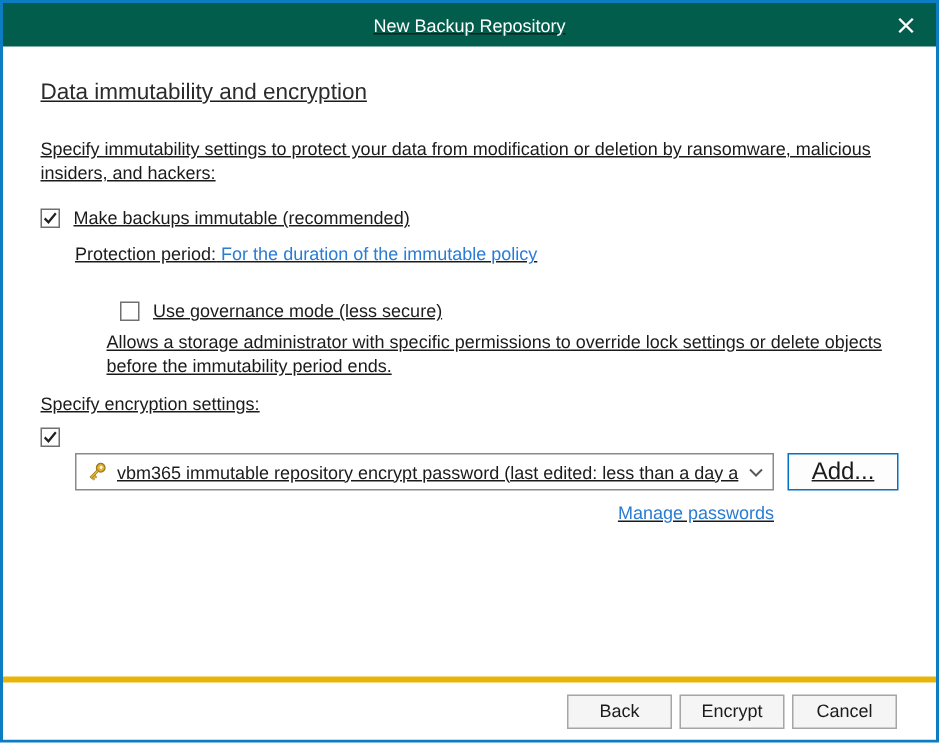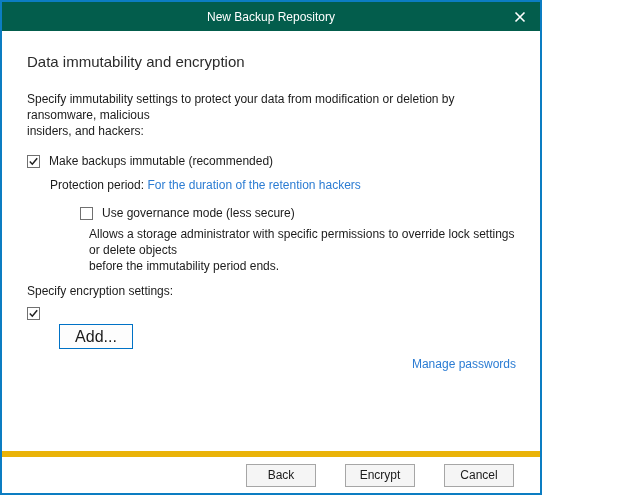--- a/index.html
+++ b/index.html
@@ -1,23 +1,24 @@
 <!DOCTYPE html>
 <html><head>
 <meta charset="utf-8">
 <style>
   * { margin: 0; padding: 0; box-sizing: border-box; }
   html, body { width: 626px; height: 495px; background: #fff; }
   body { font-family: "Liberation Sans", sans-serif; font-size: 12px; color: #1b1b1b; }
 
   .window {
     position: absolute; top: 0; left: 0;
-    width: 542px; height: 495px;
+    width: 626px; height: 495px;
     border: 2px solid #0c7dc2;
     background: #fff;
+    text-decoration: underline;
   }
 
   .titlebar {
     height: 29px;
     background: #035d4c;
     display: flex; align-items: center; justify-content: center;
     position: relative;
   }
   .title { color: #fff; font-size: 12px; }
   .close-btn {
@@ -40,22 +41,22 @@
   .checkbox {
     width: 13px; height: 13px; flex: 0 0 13px;
     border: 1px solid #707070; background: #fff;
     display: inline-flex; align-items: center; justify-content: center;
     cursor: pointer;
   }
   .cb-label { margin-left: 9px; }
 
   .row-make-immutable { margin-top: 15px; }
   .row-protection { margin-top: 10px; margin-left: 23px; }
-  .row-governance { margin-top: 14px; margin-left: 23px; padding-left: 30px; }
-  .governance-desc { margin-top: 6px; margin-left: 62px; }
+  .row-governance { margin-top: 24px; margin-left: 23px; padding-left: 30px; }
+  .governance-desc { margin-top: 6px; margin-left: 44px; }
   .row-enc-intro { margin-top: 10px; }
   .row-encrypt { margin-top: 9px; }
   .row-pw-label { margin-top: 7px; margin-left: 23px; }
 
   .link { color: #2b7cd3; text-decoration: none; cursor: pointer; }
 
   .pw-row { margin-top: 4px; margin-left: 23px; display: flex; align-items: center; }
   .combo {
     width: 466px; height: 25px;
     border: 1px solid #8a8a8a; background: #fff;
@@ -72,24 +73,24 @@
     width: 74px; height: 25px;
     background: #fdfdfd; border: 1px solid #0072c6;
     font-family: "Liberation Sans", sans-serif; font-size: 16px; color: #1b1b1b;
     cursor: pointer;
   }
   .manage-row { margin-top: 8px; margin-left: 23px; width: 466px; text-align: right; }
 
   .footer {
     position: absolute; left: 0; right: 0; bottom: 0;
     height: 42px;
-    border-top: 6px solid #eab308;
+    border-top: 4px solid #eab308;
     background: #fff;
     display: flex; align-items: center; justify-content: flex-end;
-    gap: 29px; padding-right: 26px;
+    gap: 5px; padding-right: 26px;
   }
   .footer button {
     width: 70px; height: 23px;
     background: #f5f5f5; border: 1px solid #a6a6a6;
     font-family: "Liberation Sans", sans-serif; font-size: 12px; color: #1b1b1b;
     cursor: pointer;
   }
 </style>
 </head>
 <body>
@@ -118,21 +119,21 @@
       <span class="checkbox">
         <svg width="11" height="11" viewBox="0 0 11 11">
           <path d="M1.8 5.6 L4.3 8.2 L9.2 2.2" stroke="#212121" stroke-width="1.5" fill="none"></path>
         </svg>
       </span>
       <span class="cb-label">Make backups immutable (recommended)</span>
     </div>
 
     <div class="row-protection">
       <span>Protection period:</span>
-      <a class="link">For the duration of the retention hackers</a>
+      <a class="link">For the duration of the immutable policy</a>
     </div>
 
     <div class="cb-row row-governance">
       <span class="checkbox"></span>
       <span class="cb-label">Use governance mode (less secure)</span>
     </div>
 
     <div class="para governance-desc">
       <div>Allows a storage administrator with specific permissions to override lock settings or delete objects</div>
       <div>before the immutability period ends.</div>
@@ -143,20 +144,37 @@
     <div class="cb-row row-encrypt">
       <span class="checkbox">
         <svg width="11" height="11" viewBox="0 0 11 11">
           <path d="M1.8 5.6 L4.3 8.2 L9.2 2.2" stroke="#212121" stroke-width="1.5" fill="none"></path>
         </svg>
       </span>
     </div>
 
 
     <div class="pw-row">
+      <div class="combo">
+        <svg width="15" height="15" viewBox="0 0 16 16">
+          <g transform="rotate(45 8 8)">
+            <circle cx="8" cy="4" r="3" fill="#e3b02f" stroke="#9a7b1c" stroke-width="1"></circle>
+            <circle cx="8" cy="3.6" r="1.1" fill="#fff8e0"></circle>
+            <rect x="7.2" y="6.8" width="1.6" height="7.2" fill="#e3b02f" stroke="#9a7b1c" stroke-width="0.6"></rect>
+            <rect x="8.8" y="10.6" width="1.8" height="1.2" fill="#e3b02f" stroke="#9a7b1c" stroke-width="0.5"></rect>
+            <rect x="8.8" y="12.6" width="1.8" height="1.2" fill="#e3b02f" stroke="#9a7b1c" stroke-width="0.5"></rect>
+          </g>
+        </svg>
+        <span class="combo-text">vbm365 immutable repository encrypt password (last edited: less than a day a</span>
+        <span class="combo-chevron">
+          <svg width="10" height="6" viewBox="0 0 10 6">
+            <path d="M1 1 L5 5 L9 1" stroke="#5a5a5a" stroke-width="1.3" fill="none"></path>
+          </svg>
+        </span>
+      </div>
       <button class="add-btn">Add...</button>
     </div>
 
     <div class="manage-row">
       <a class="link">Manage passwords</a>
     </div>
 
   </div>
 
   <div class="footer">

